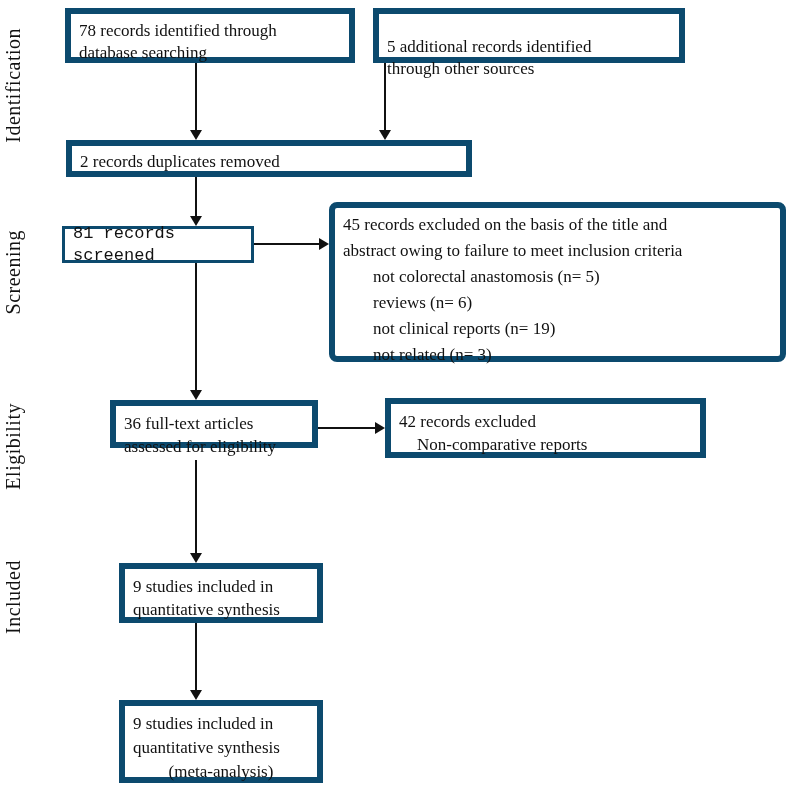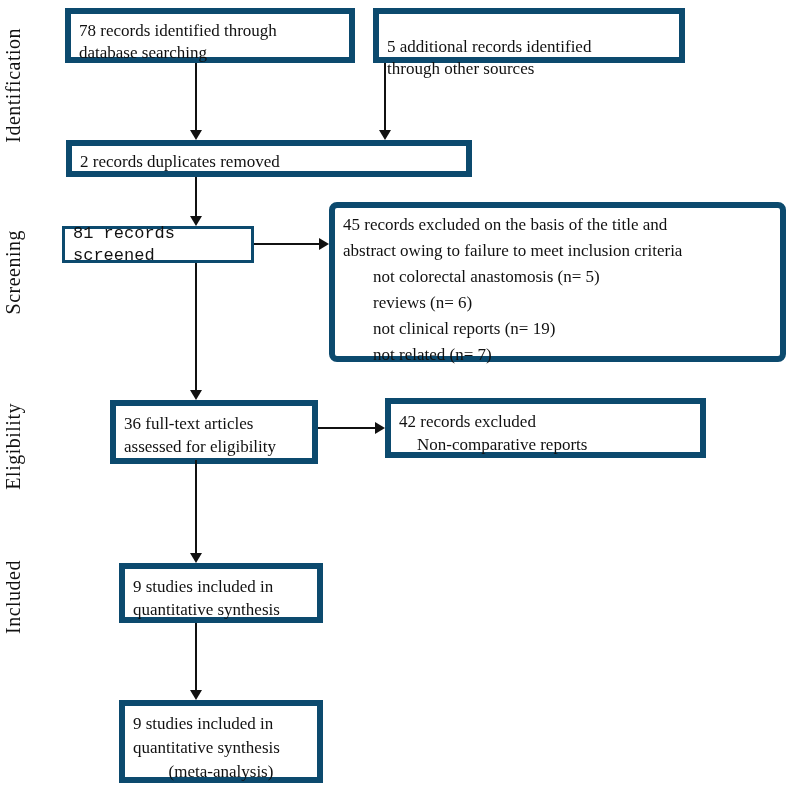--- a/index.html
+++ b/index.html
@@ -9,21 +9,21 @@
   }
   .box{
     position:absolute;border:6px solid #0c4a6e;box-sizing:border-box;
     background:#ffffff;font-size:17px;line-height:22px;padding:5px 8px;
   }
   .b1{left:65px;top:8px;width:290px;height:55px;padding-top:6px;}
   .b2{left:373px;top:8px;width:312px;height:55px;padding-top:22px;}
   .b3{left:66px;top:140px;width:406px;height:37px;display:flex;}
   .b4{left:62px;top:226px;width:192px;height:37px;display:flex;align-items:center;border-width:3px;font-family:Liberation Mono, monospace;}
   .b5{left:329px;top:202px;width:457px;height:160px;line-height:26px;padding-top:4px;border-radius:8px;}
-  .b6{left:110px;top:400px;width:208px;height:64px;padding-top:6px;line-height:23px;}
+  .b6{left:110px;top:400px;width:208px;height:48px;padding-top:6px;line-height:23px;}
   .b7{left:385px;top:398px;width:321px;height:60px;padding-top:6px;line-height:23px;}
   .b8{left:119px;top:563px;width:204px;height:60px;padding-top:6px;line-height:23px;}
   .b9{left:119px;top:700px;width:204px;height:83px;padding-top:6px;line-height:24px;}
   .indent{padding-left:30px;}
   .indent2{padding-left:18px;}
   .center{text-align:center;}
 
   .stage{
     position:absolute;left:2px;writing-mode:vertical-rl;transform:rotate(180deg);
     font-size:20px;letter-spacing:0.5px;color:#111111;white-space:nowrap;
@@ -82,21 +82,21 @@
 
   <div class="box b5">
     <div>
         <div class="line">45 records excluded on the basis of the title and</div>
         <div class="line">abstract owing to failure to meet inclusion criteria</div>
       </div>
     <div>
         <div class="line indent">not colorectal anastomosis (n= 5)</div>
         <div class="line indent">reviews (n= 6)</div>
         <div class="line indent">not clinical reports (n= 19)</div>
-        <div class="line indent">not related (n= 7)</div>
+        <div class="line indent">not related (n= 3)</div>
       </div>
   </div>
 
   <div class="box b6">
       <div class="line">36 full-text articles</div>
       <div class="line">assessed for eligibility</div>
     </div>
 
   <div class="box b7">
     <div class="line">42 records excluded</div>

